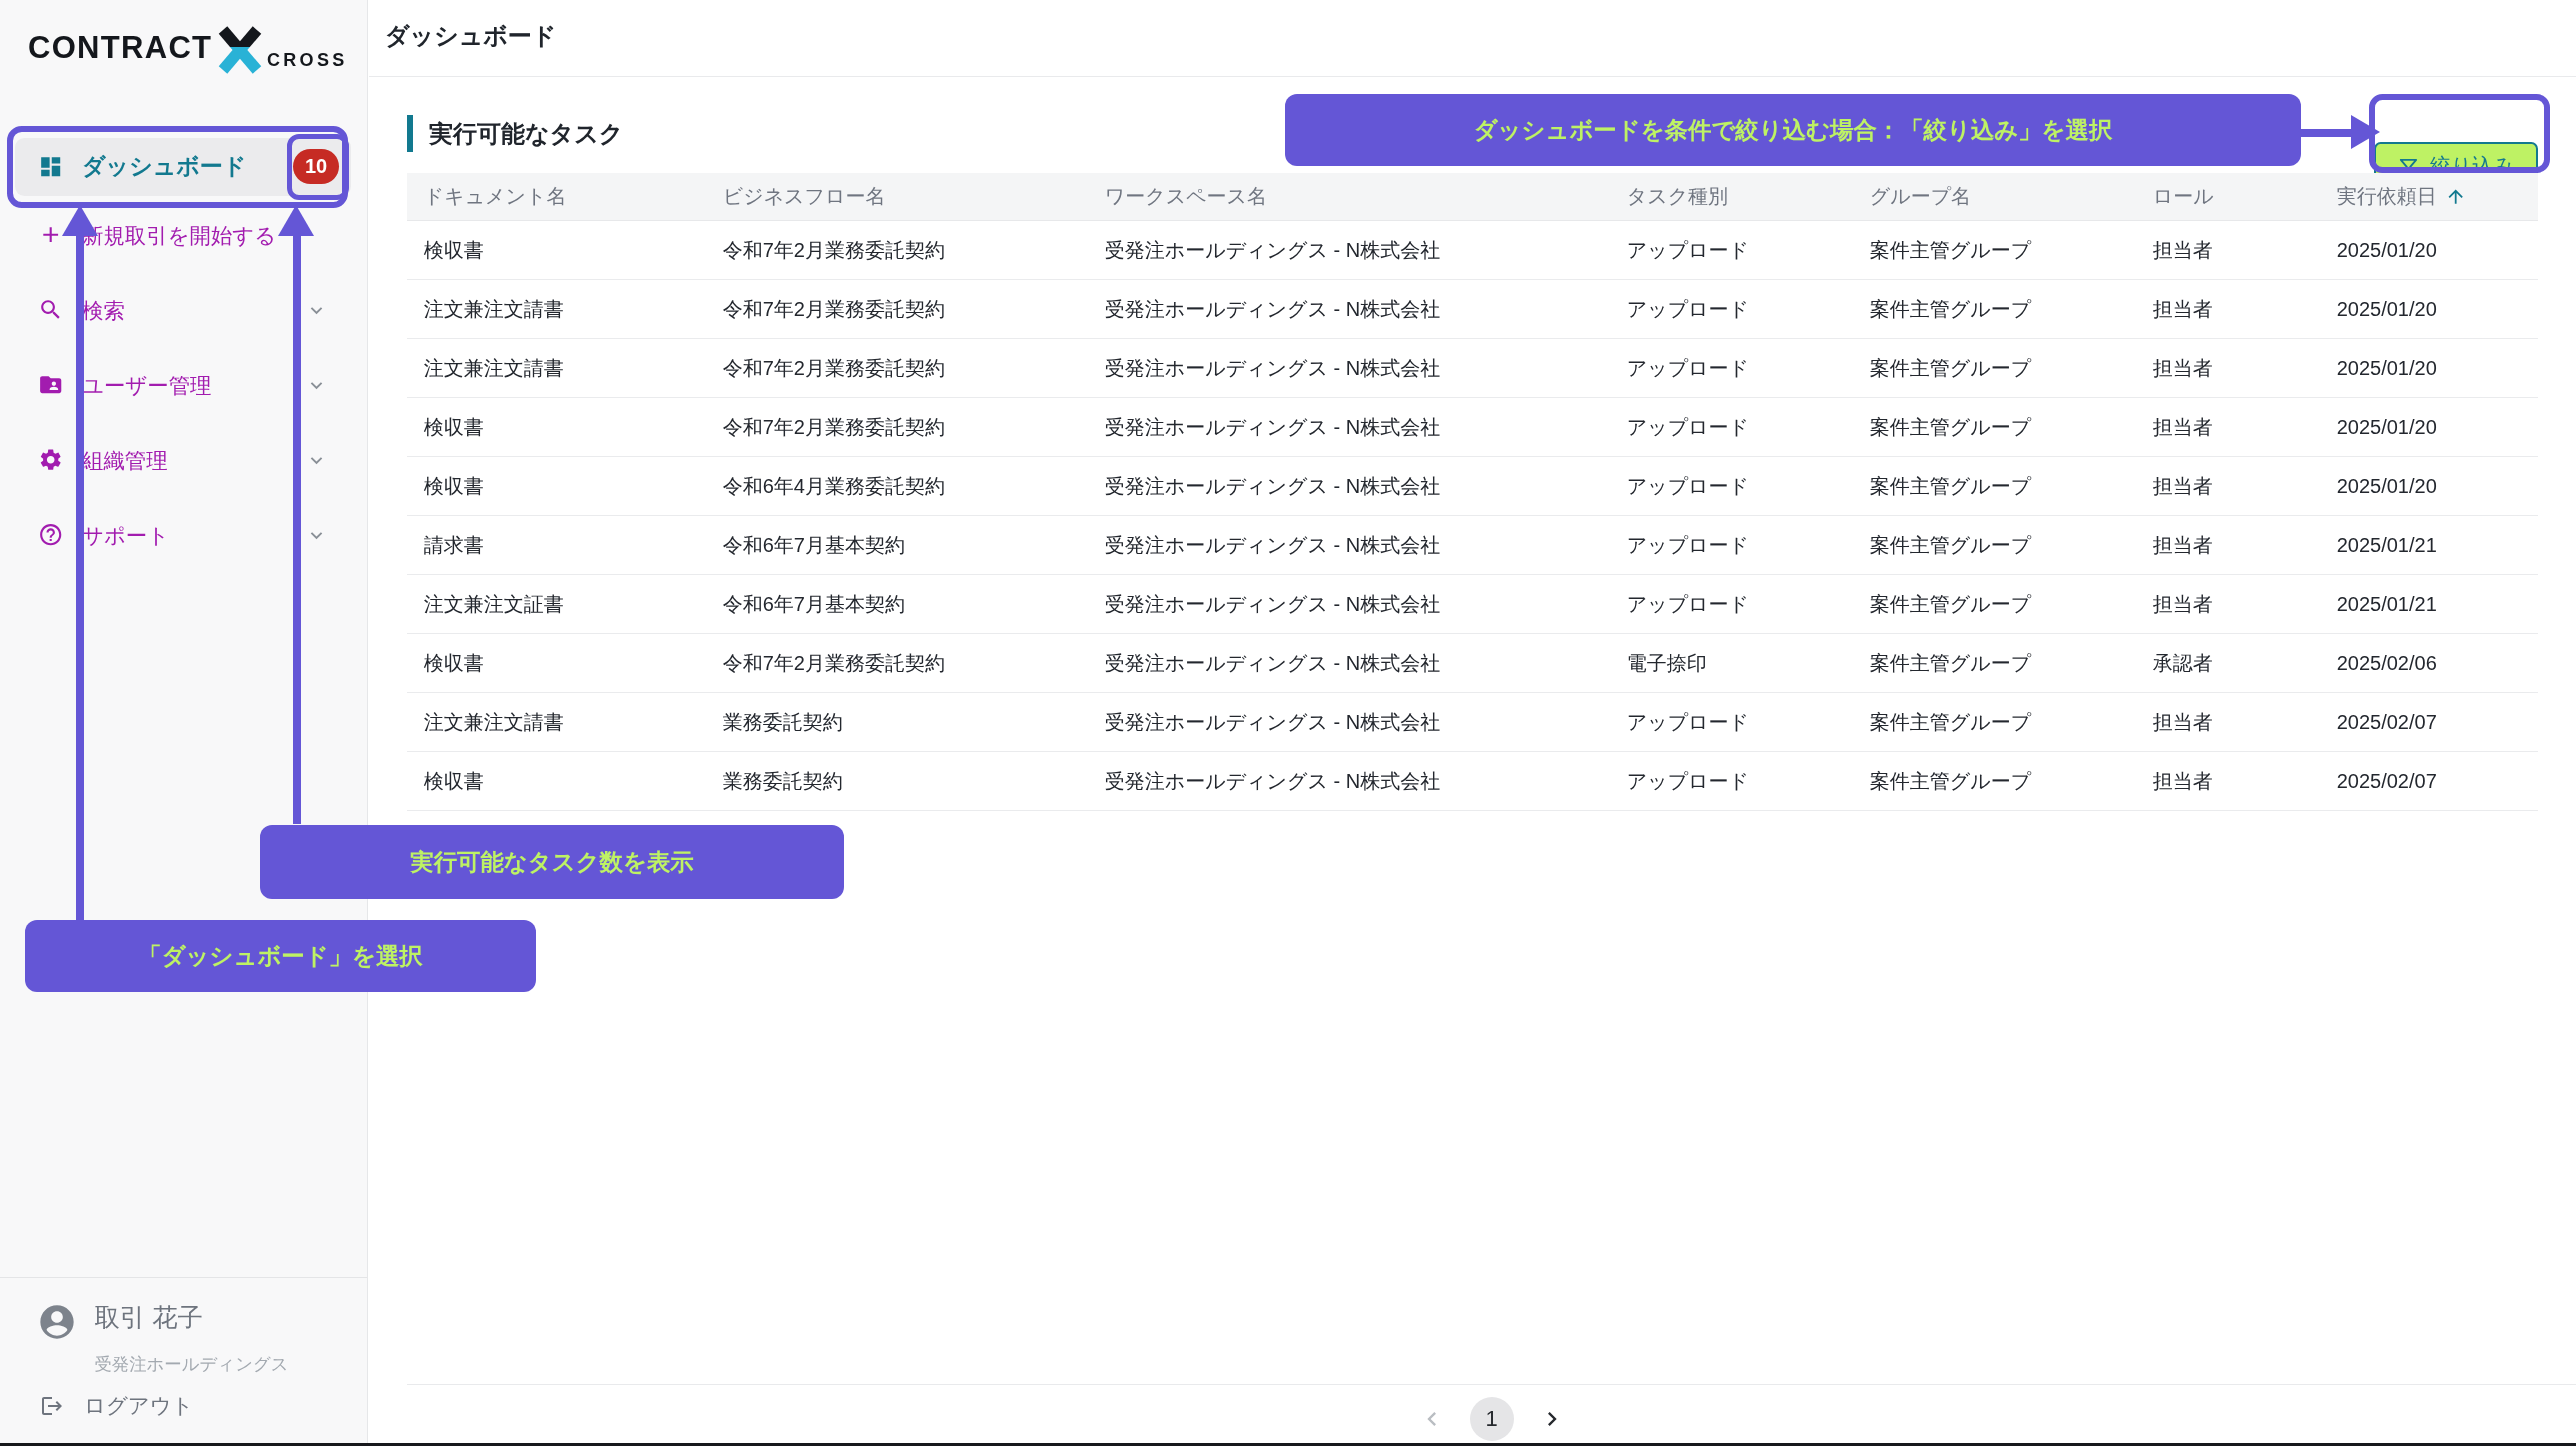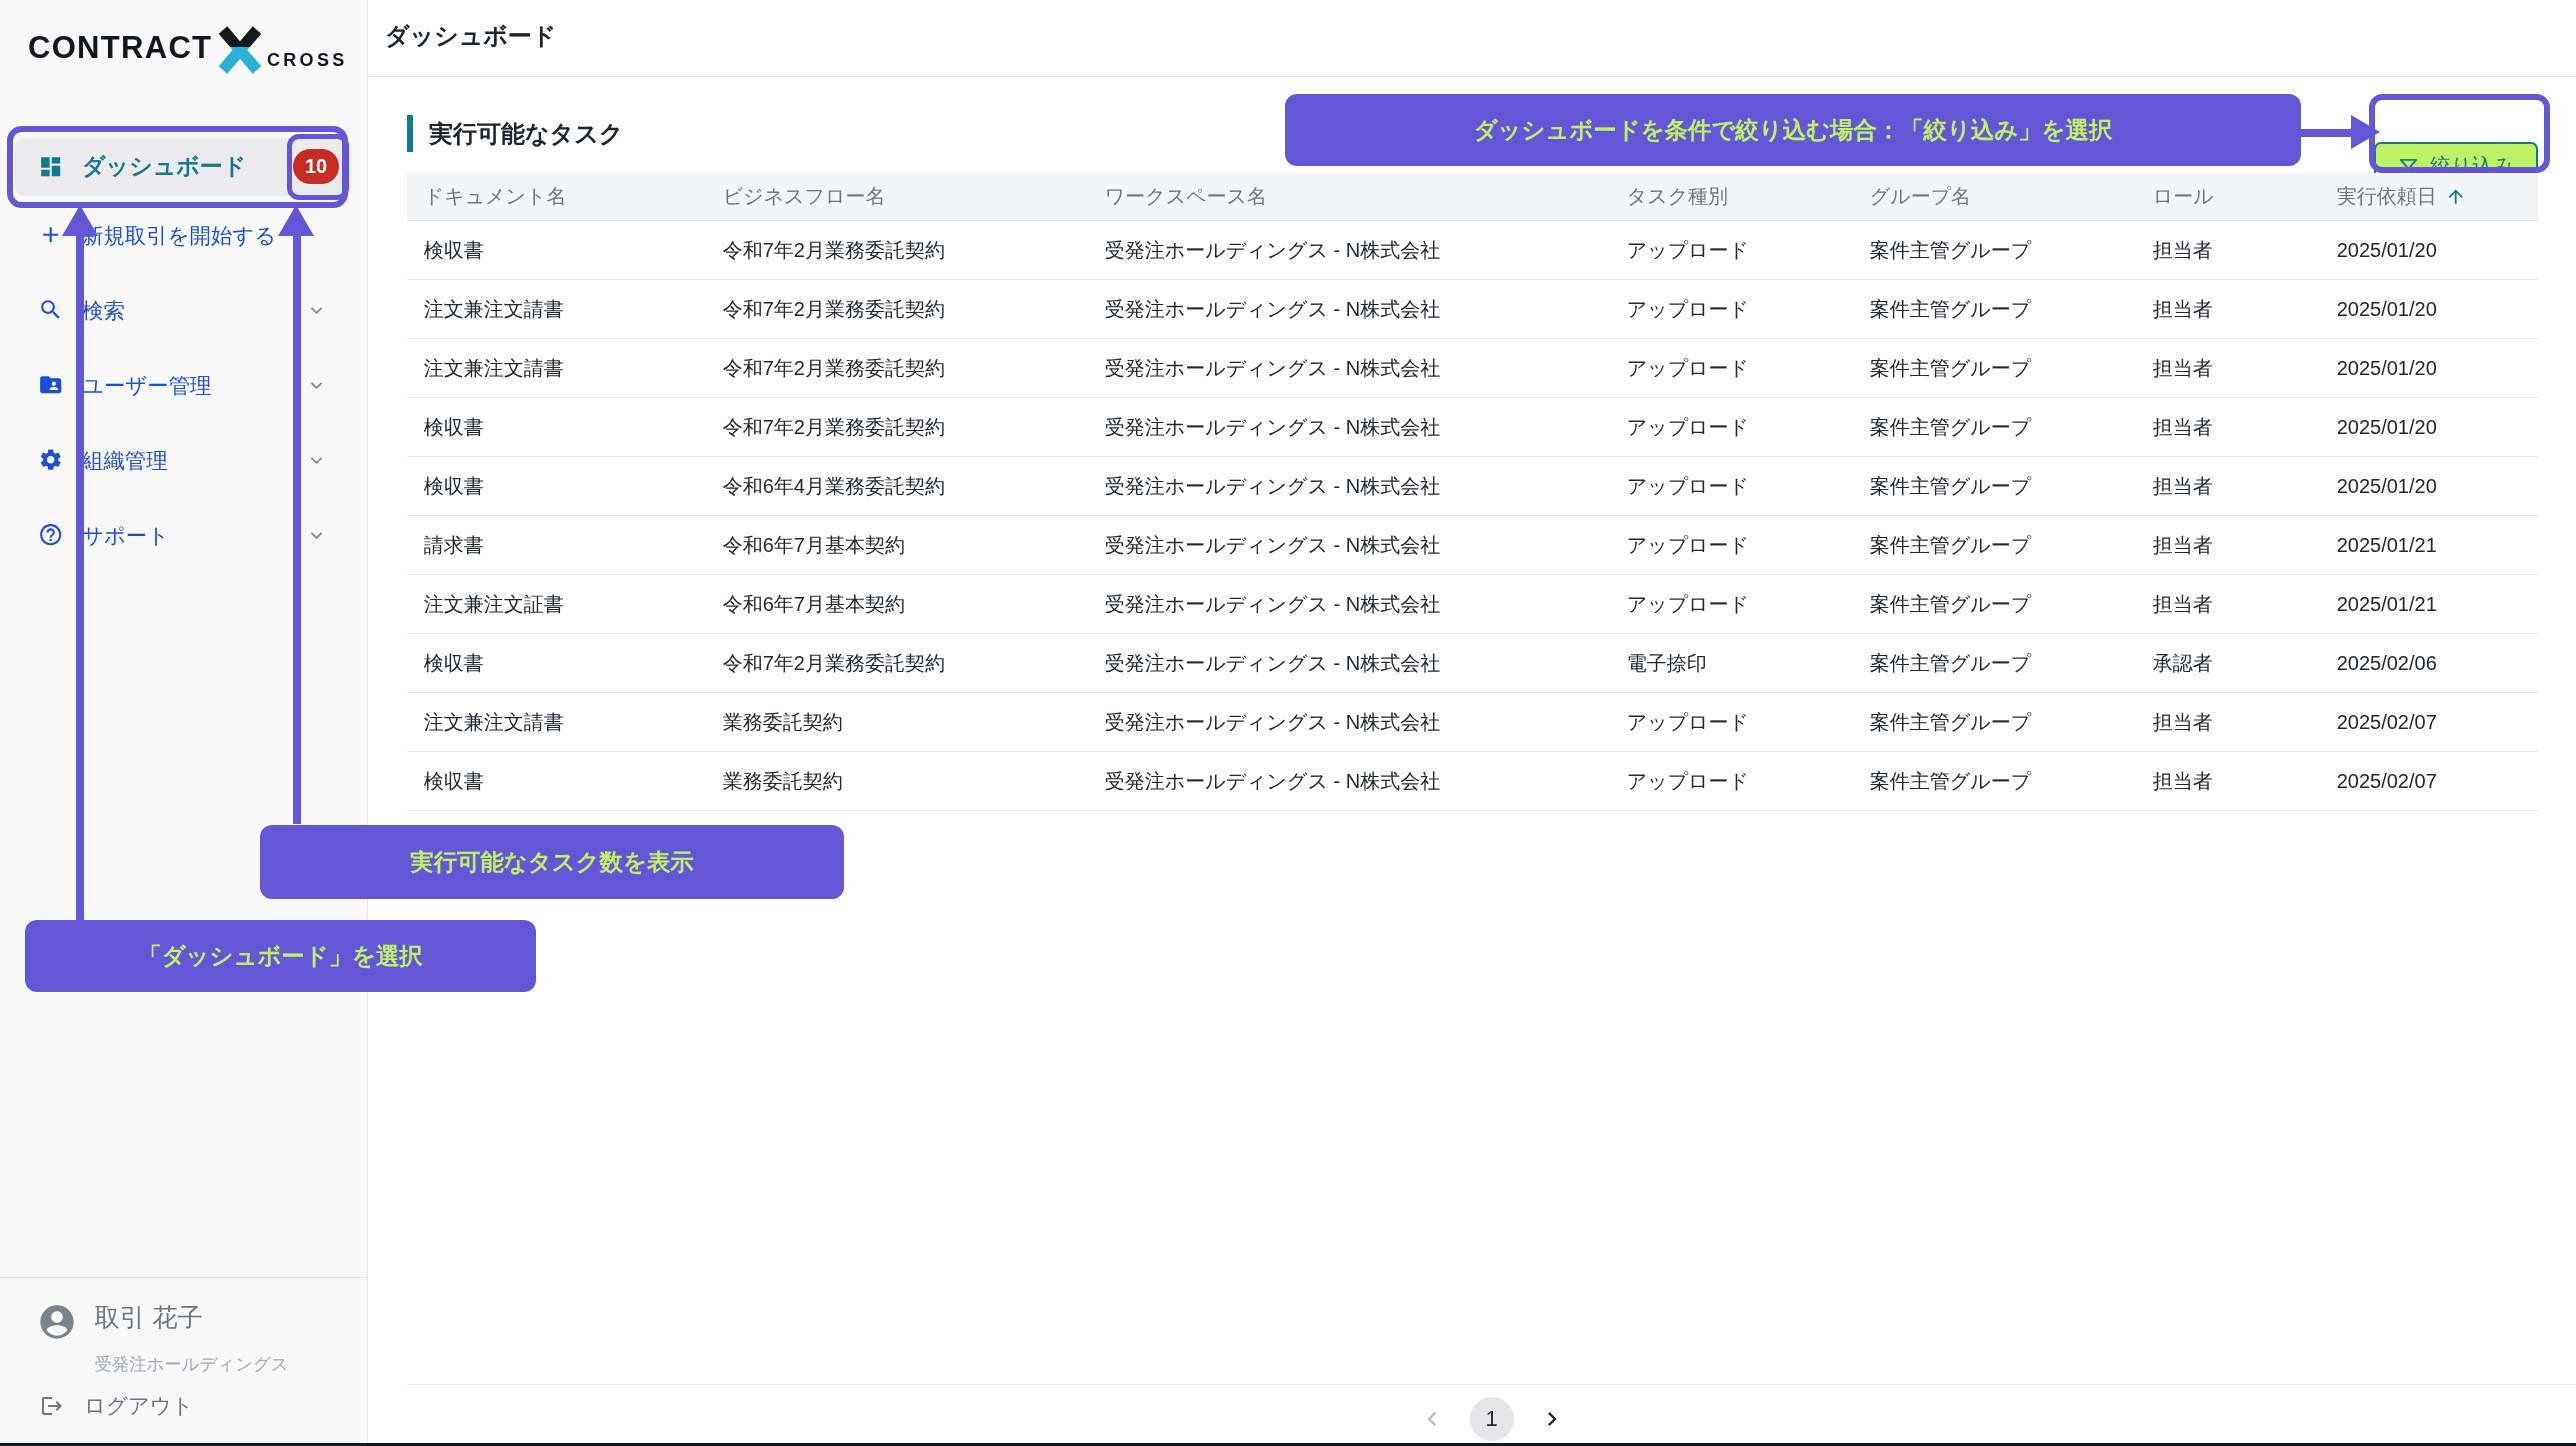--- a/index.html
+++ b/index.html
@@ -28,21 +28,21 @@
   }
   .logo-x { width: 48px; height: 48px; margin: -4px 2.7px 0 4px; }
   .logo-cross {
     font-size: 18px; font-weight: 700; letter-spacing: 3.3px; color: #14171c; margin-top: 20px;
   }
 
   .side-nav { position: absolute; left: 14.7px; right: 16px; top: 131px; }
   .nav-item {
     display: flex; align-items: center;
     height: 47px; margin-top: 28px; padding: 0 23px;
-    color: #1d4ed8; font-size: 21.4px; cursor: pointer;
+    color: #a21caf; font-size: 21.4px; cursor: pointer;
   }
   .nav-item.active {
     margin-top: 6.7px; height: 58px;
     background: #ebebed; border-radius: 9.4px;
     color: #12798f; font-weight: 700; font-size: 23px;
     padding-right: 12px;
   }
   .nav-item:nth-child(2) { margin-top: 16px; }
   .icon { display: inline-flex; }
   .icon svg { width: 100%; height: 100%; display: block; }

